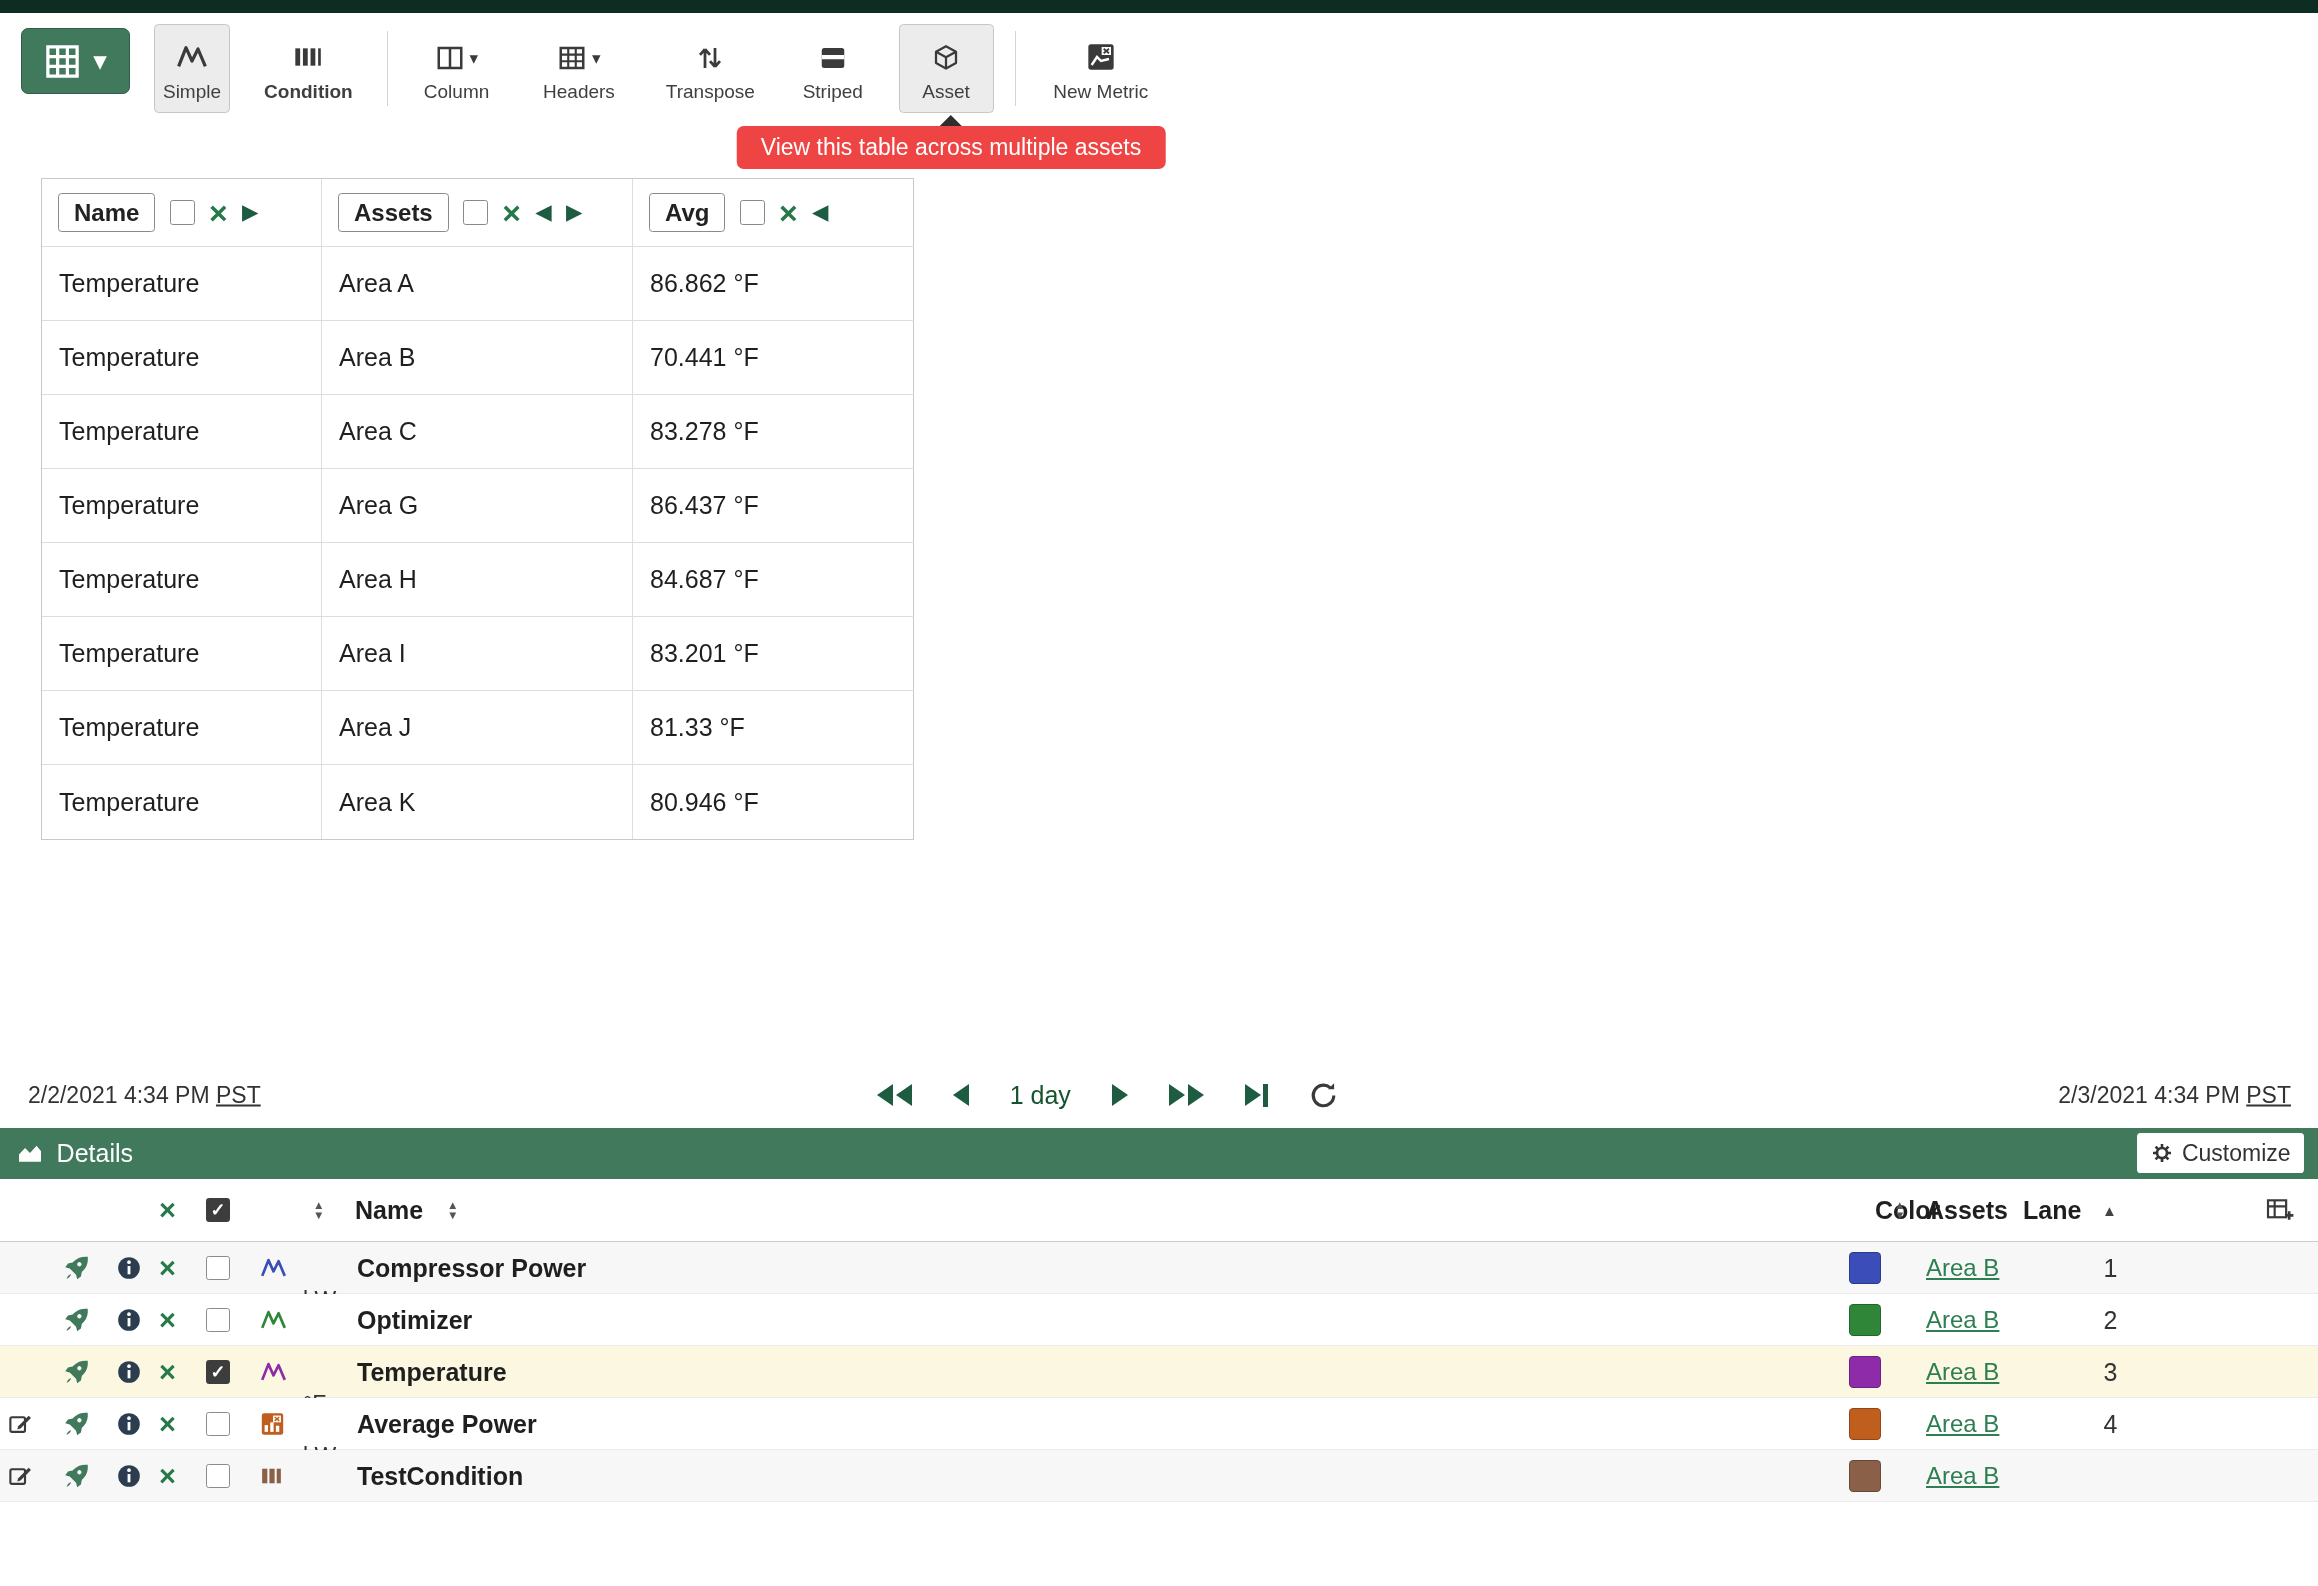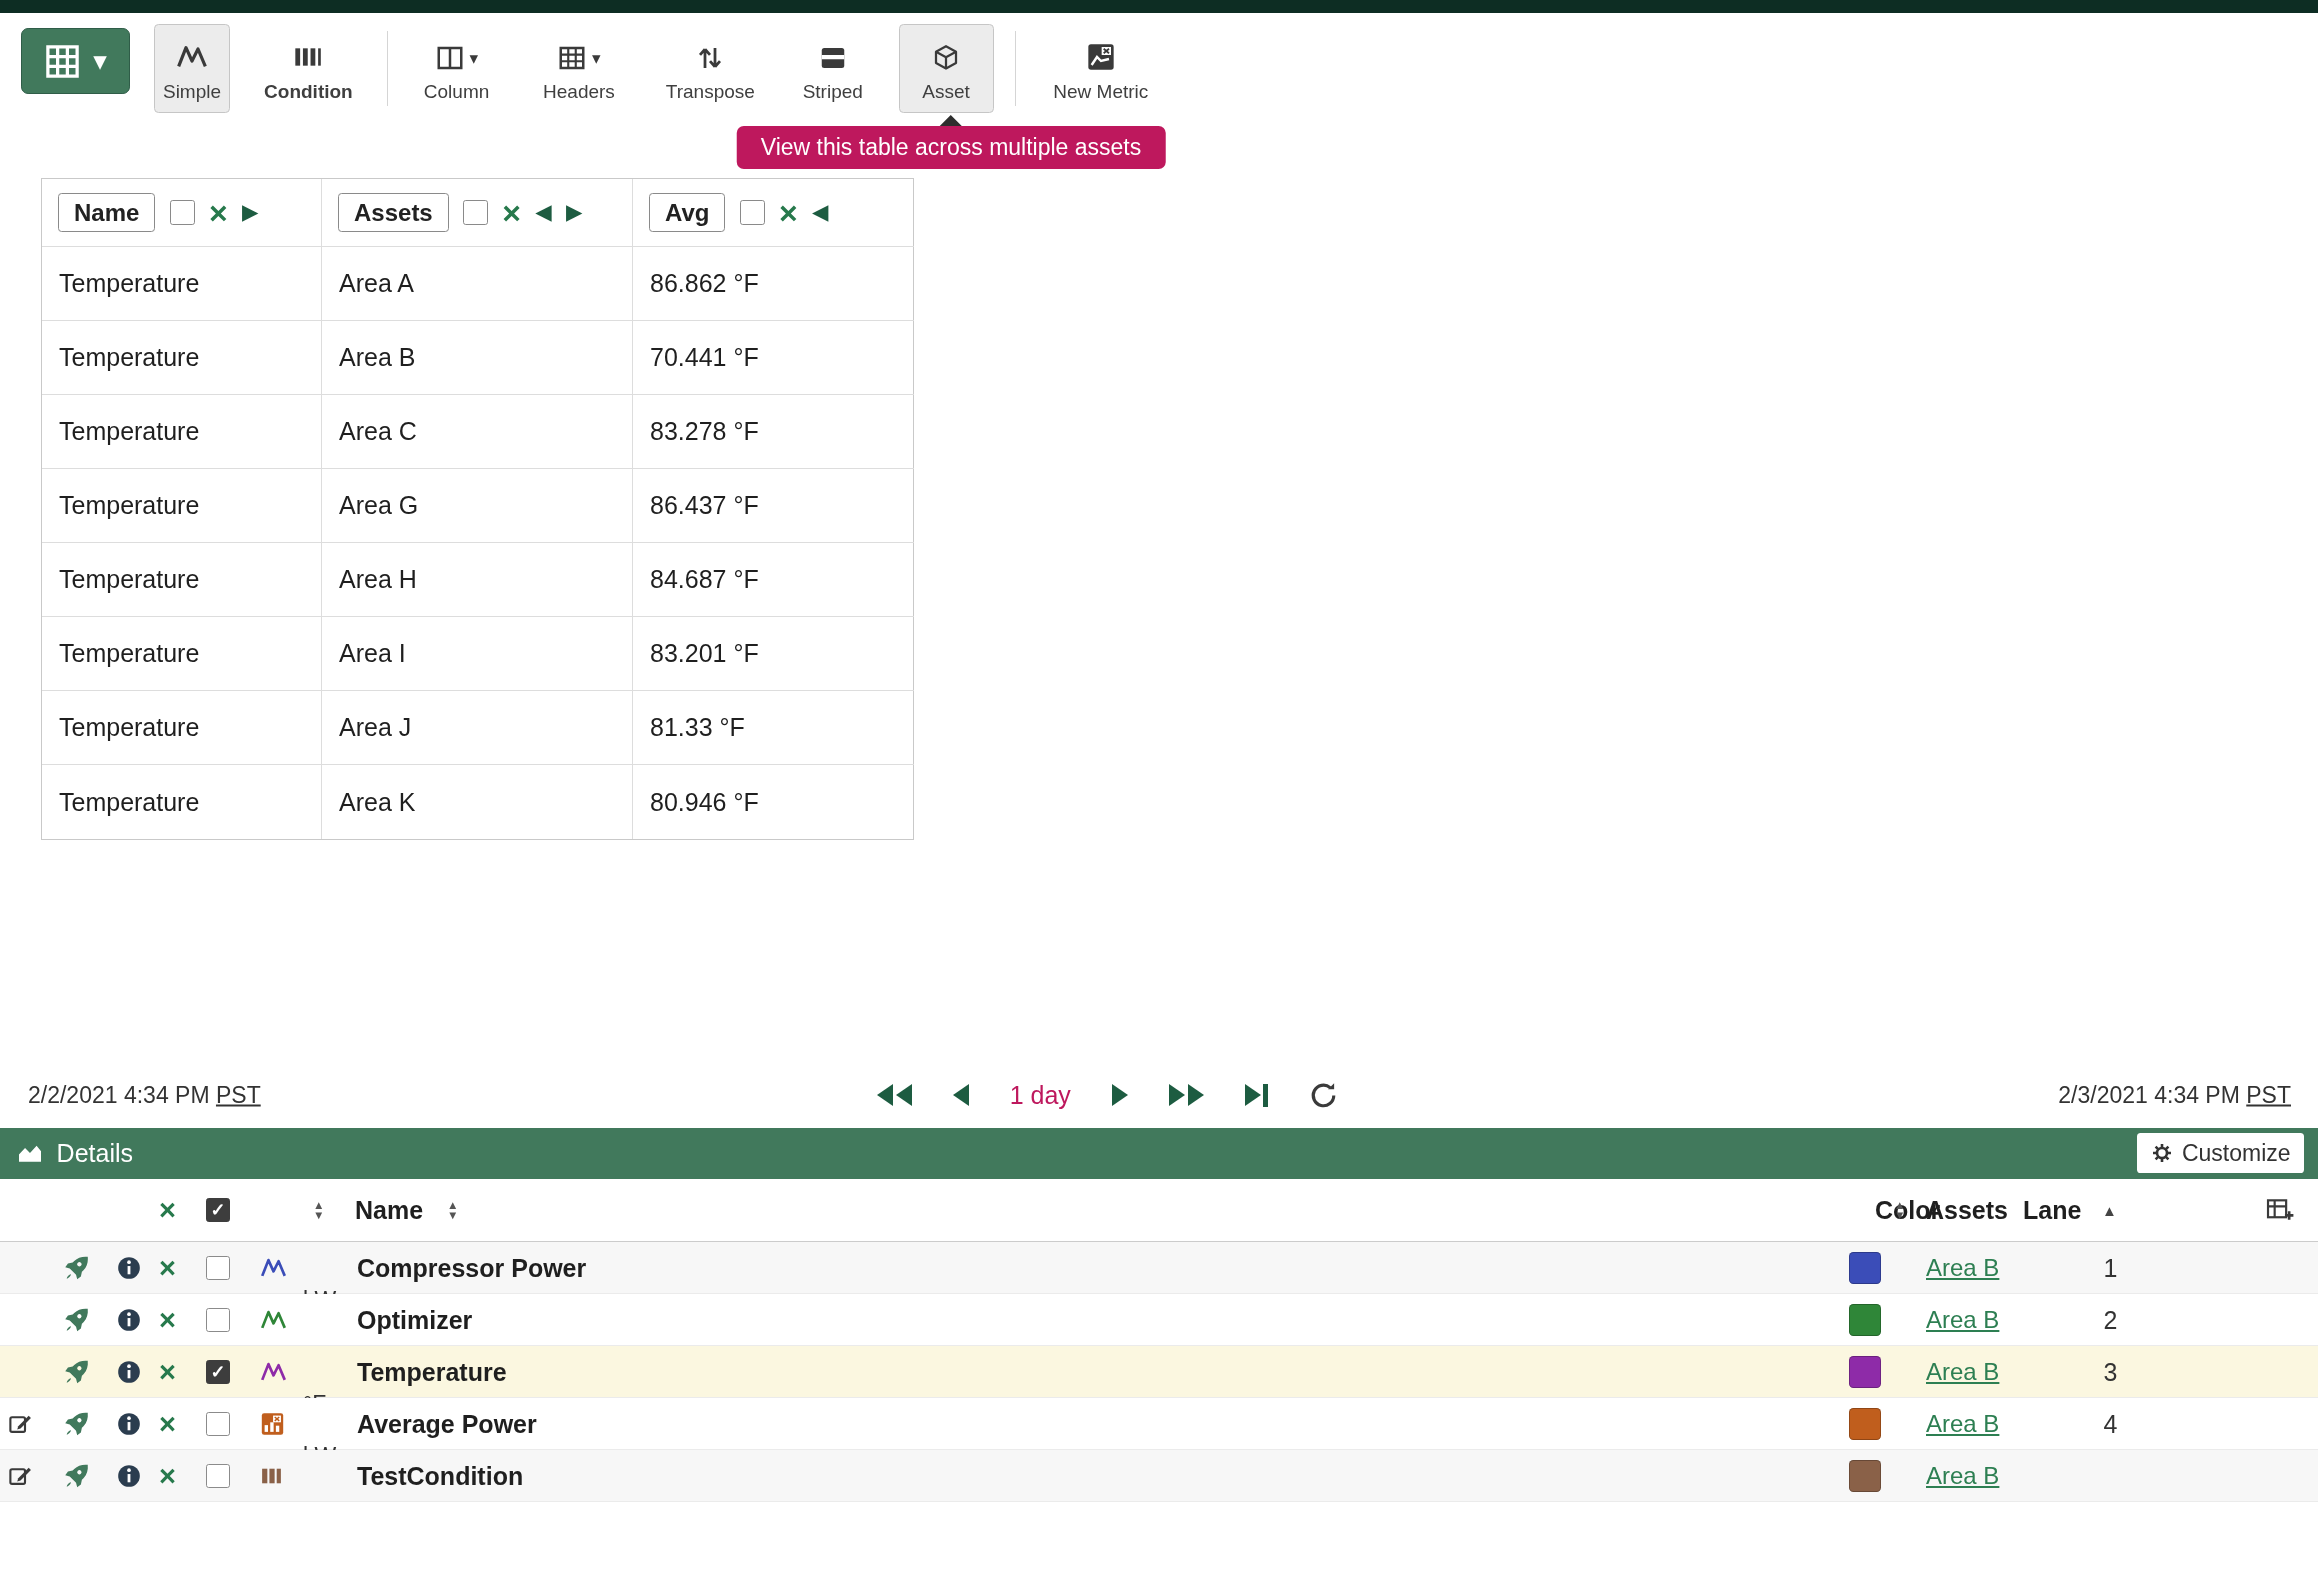--- a/index.html
+++ b/index.html
@@ -24,21 +24,21 @@
   .tool-btn .ic { height:38px; display:flex; align-items:flex-end; justify-content:center; gap:4.5px; }
   .tool-btn .lbl { font-size:19px; color:#3f3f3f; white-space:nowrap; }
   .w-simple{width:76px;} .w-condition{width:114px;font-weight:bold;} .w-column{width:95px;} .w-headers{width:107px;}
   .w-transpose{width:113px;} .w-striped{width:89px;} .w-asset{width:95px;} .w-newmetric{width:127px;}
   .tb-divider { width:0.9px; align-self:stretch; margin:12.5px 0; background:#d5d5d5; }
   .caret { font-size:17px; color:#3a3a3a; line-height:1; padding-bottom:5.4px; }
   .grid-btn .caret-w { font-size:27px; color:#fff; line-height:1; }
 
   
   .tooltip { position:absolute; top:126px; left:951px; transform:translateX(-50%);
-    background:#be185d; color:#fff; font-size:23px; padding:8px 24px; border-radius:7.1px; white-space:nowrap; z-index:5; }
+    background:#ef4444; color:#fff; font-size:23px; padding:8px 24px; border-radius:7.1px; white-space:nowrap; z-index:5; }
   .tooltip::before { content:""; position:absolute; top:-10.7px; left:50%; transform:translateX(-50%);
     border-left:11.6px solid transparent; border-right:11.6px solid transparent; border-bottom:11.6px solid #2e2e2e; }
 
   
   .asset-table { position:absolute; left:41px; top:178px; width:873px; border:0.9px solid #c9c9c9; background:#fff; }
   .at-row { display:grid; grid-template-columns:280px 311px 281px; }
   .at-row > div { border-right:0.9px solid #ddd; border-bottom:0.9px solid #ddd; display:flex; align-items:center; }
   .at-row > div:last-child { border-right:none; }
   .at-row:last-child > div { border-bottom:none; }
   .at-hcell { height:68px; gap:14.3px; padding-left:16px; }
@@ -47,21 +47,21 @@
   .cb { width:25px; height:25px; border:1.8px solid #8a8a8a; border-radius:2.7px; background:#fff; cursor:pointer; flex:none; }
   .xg { color:#27794c; font-size:32px; font-weight:bold; line-height:1; cursor:pointer; }
   .mv { color:#1d5c41; font-size:21.4px; line-height:1; cursor:pointer; }
 
   
   .timebar { position:absolute; top:1069px; left:0; width:100%; height:52px; }
   .tb-date { position:absolute; top:50%; transform:translateY(-50%); font-size:23px; color:#333; cursor:pointer; }
   .tb-date.left { left:28px; } .tb-date.right { right:28px; }
   .tz { text-decoration:underline; }
   .tb-center { position:absolute; left:877px; top:0; bottom:0; display:flex; align-items:center; gap:41px; }
-  .duration { font-size:25px; color:#be185d; cursor:pointer; }
+  .duration { font-size:25px; color:#14532d; cursor:pointer; }
   .pb { display:flex; align-items:center; gap:2.7px; color:#1d5c41; cursor:pointer; }
   .tri-r { width:0; height:0; border-top:11.6px solid transparent; border-bottom:11.6px solid transparent; border-left:16px solid #1d5c41; }
   .tri-l { width:0; height:0; border-top:11.6px solid transparent; border-bottom:11.6px solid transparent; border-right:16px solid #1d5c41; }
   .endbar { width:4.5px; height:23px; background:#1d5c41; }
 
   
   .details-bar { position:absolute; top:1128px; left:0; width:100%; height:51px; background:#41795c; }
   .db-title { position:absolute; left:15px; top:0; bottom:0; display:flex; align-items:center; gap:11.6px; color:#fff; font-size:25px; }
   .customize-btn { position:absolute; right:15px; top:5.4px; height:40px; background:#fff; border:none; border-radius:3.6px;
     display:flex; align-items:center; gap:8px; padding:0 13.4px; font-size:23px; color:#333; cursor:pointer; }

